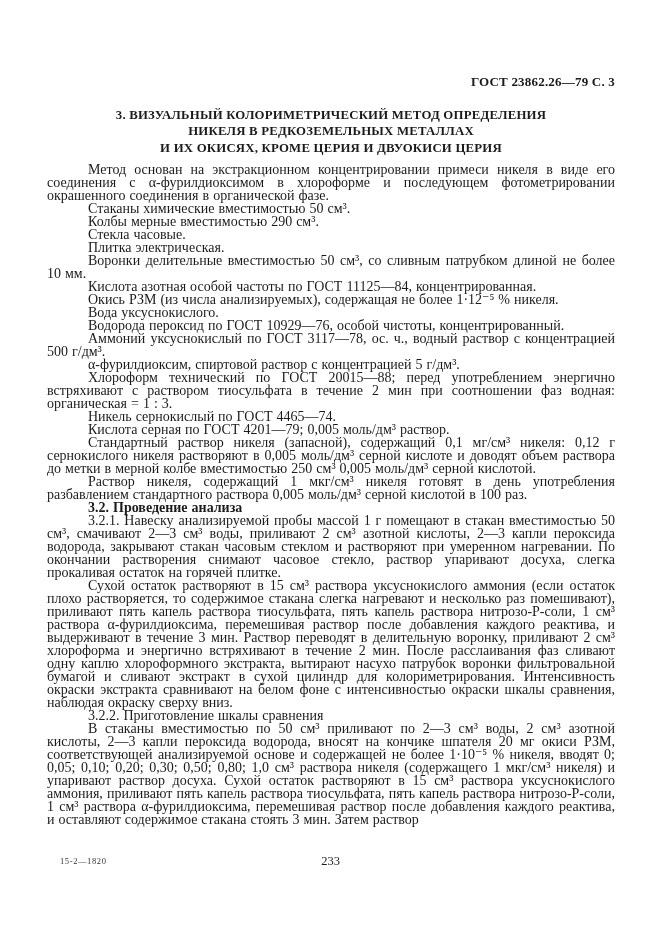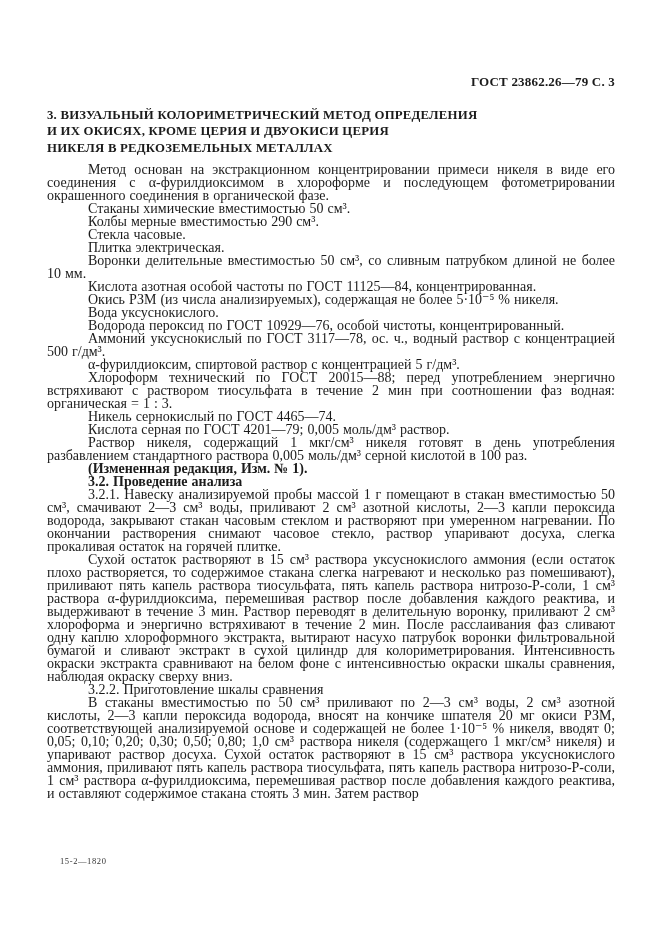--- a/index.html
+++ b/index.html
@@ -21,21 +21,21 @@
   }
   .doc-header {
     text-align: right;
     font-weight: bold;
     font-size: 13px;
     letter-spacing: 0.2px;
     white-space: nowrap;
   }
   .doc-title {
     margin-top: 17px;
-    text-align: left;
+    text-align: center;
     font-weight: bold;
     font-size: 12.8px;
     line-height: 16.4px;
     letter-spacing: 0.2px;
   }
   .doc-body {
     margin-top: 7px;
     font-size: 14px;
     line-height: 13px;
     text-align: justify;
@@ -67,44 +67,45 @@
 </style>
 </head>
 <body>
 
 <div class="page">
 
   <div class="doc-header">ГОСТ 23862.26—79 С. 3</div>
 
   <div class="doc-title">
     <div>3. ВИЗУАЛЬНЫЙ КОЛОРИМЕТРИЧЕСКИЙ МЕТОД ОПРЕДЕЛЕНИЯ</div>
+    <div>НИКЕЛЯ В РЕДКОЗЕМЕЛЬНЫХ МЕТАЛЛАХ</div>
     <div>И ИХ ОКИСЯХ, КРОМЕ ЦЕРИЯ И ДВУОКИСИ ЦЕРИЯ</div>
-    <div>НИКЕЛЯ В РЕДКОЗЕМЕЛЬНЫХ МЕТАЛЛАХ</div>
   </div>
 
   <div class="doc-body">
     <p>Метод основан на экстракционном концентрировании примеси никеля в виде его соединения с α-фурилдиоксимом в хлороформе и последующем фотометрировании окрашенного соединения в органической фазе.</p>
     <p>Стаканы химические вместимостью 50 см³.</p>
     <p>Колбы мерные вместимостью 290 см³.</p>
     <p>Стекла часовые.</p>
     <p>Плитка электрическая.</p>
     <p>Воронки делительные вместимостью 50 см³, со сливным патрубком длиной не более 10 мм.</p>
     <p>Кислота азотная особой частоты по ГОСТ 11125—84, концентрированная.</p>
-    <p>Окись РЗМ (из числа анализируемых), содержащая не более 5·10⁻⁵ % никеля.</p>
+    <p>Окись РЗМ (из числа анализируемых), содержащая не более 1·12⁻⁵ % никеля.</p>
     <p>Вода уксуснокислого.</p>
     <p>Водорода пероксид по ГОСТ 10929—76, особой чистоты, концентрированный.</p>
     <p>Аммоний уксуснокислый по ГОСТ 3117—78, ос. ч., водный раствор с концентрацией 500 г/дм³.</p>
     <p>α-фурилдиоксим, спиртовой раствор с концентрацией 5 г/дм³.</p>
     <p>Хлороформ технический по ГОСТ 20015—88; перед употреблением энергично встряхивают с раствором тиосульфата в течение 2 мин при соотношении фаз водная: органическая = 1 : 3.</p>
     <p>Никель сернокислый по ГОСТ 4465—74.</p>
     <p>Кислота серная по ГОСТ 4201—79; 0,005 моль/дм³ раствор.</p>
+    <p>Стандартный раствор никеля (запасной), содержащий 0,1 мг/см³ никеля: 0,12 г сернокислого никеля растворяют в 0,005 моль/дм³ серной кислоте и доводят объем раствора до метки в мерной колбе вместимостью 250 см³ 0,005 моль/дм³ серной кислотой.</p>
     <p>Раствор никеля, содержащий 1 мкг/см³ никеля готовят в день употребления разбавлением стандартного раствора 0,005 моль/дм³ серной кислотой в 100 раз.</p>
-    <p class="b">(Измененная редакция, Изм. № 1).</p>
     <p class="b">3.2. Проведение анализа</p>
     <p>3.2.1. Навеску анализируемой пробы массой 1 г помещают в стакан вместимостью 50 см³, смачивают 2—3 см³ воды, приливают 2 см³ азотной кислоты, 2—3 капли пероксида водорода, закрывают стакан часовым стеклом и растворяют при умеренном нагревании. По окончании растворения снимают часовое стекло, раствор упаривают досуха, слегка прокаливая остаток на горячей плитке.</p>
     <p>Сухой остаток растворяют в 15 см³ раствора уксуснокислого аммония (если остаток плохо растворяется, то содержимое стакана слегка нагревают и несколько раз помешивают), приливают пять капель раствора тиосульфата, пять капель раствора нитрозо-Р-соли, 1 см³ раствора α-фурилдиоксима, перемешивая раствор после добавления каждого реактива, и выдерживают в течение 3 мин. Раствор переводят в делительную воронку, приливают 2 см³ хлороформа и энергично встряхивают в течение 2 мин. После расслаивания фаз сливают одну каплю хлороформного экстракта, вытирают насухо патрубок воронки фильтровальной бумагой и сливают экстракт в сухой цилиндр для колориметрирования. Интенсивность окраски экстракта сравнивают на белом фоне с интенсивностью окраски шкалы сравнения, наблюдая окраску сверху вниз.</p>
     <p>3.2.2. Приготовление шкалы сравнения</p>
     <p>В стаканы вместимостью по 50 см³ приливают по 2—3 см³ воды, 2 см³ азотной кислоты, 2—3 капли пероксида водорода, вносят на кончике шпателя 20 мг окиси РЗМ, соответствующей анализируемой основе и содержащей не более 1·10⁻⁵ % никеля, вводят 0; 0,05; 0,10; 0,20; 0,30; 0,50; 0,80; 1,0 см³ раствора никеля (содержащего 1 мкг/см³ никеля) и упаривают раствор досуха. Сухой остаток растворяют в 15 см³ раствора уксуснокислого аммония, приливают пять капель раствора тиосульфата, пять капель раствора нитрозо-Р-соли, 1 см³ раствора α-фурилдиоксима, перемешивая раствор после добавления каждого реактива, и оставляют содержимое стакана стоять 3 мин. Затем раствор</p>
   </div>
 
   <div class="footer-left">15-2—1820</div>
+  <div class="footer-page">233</div>
 
 </div>
 
 </body></html>

